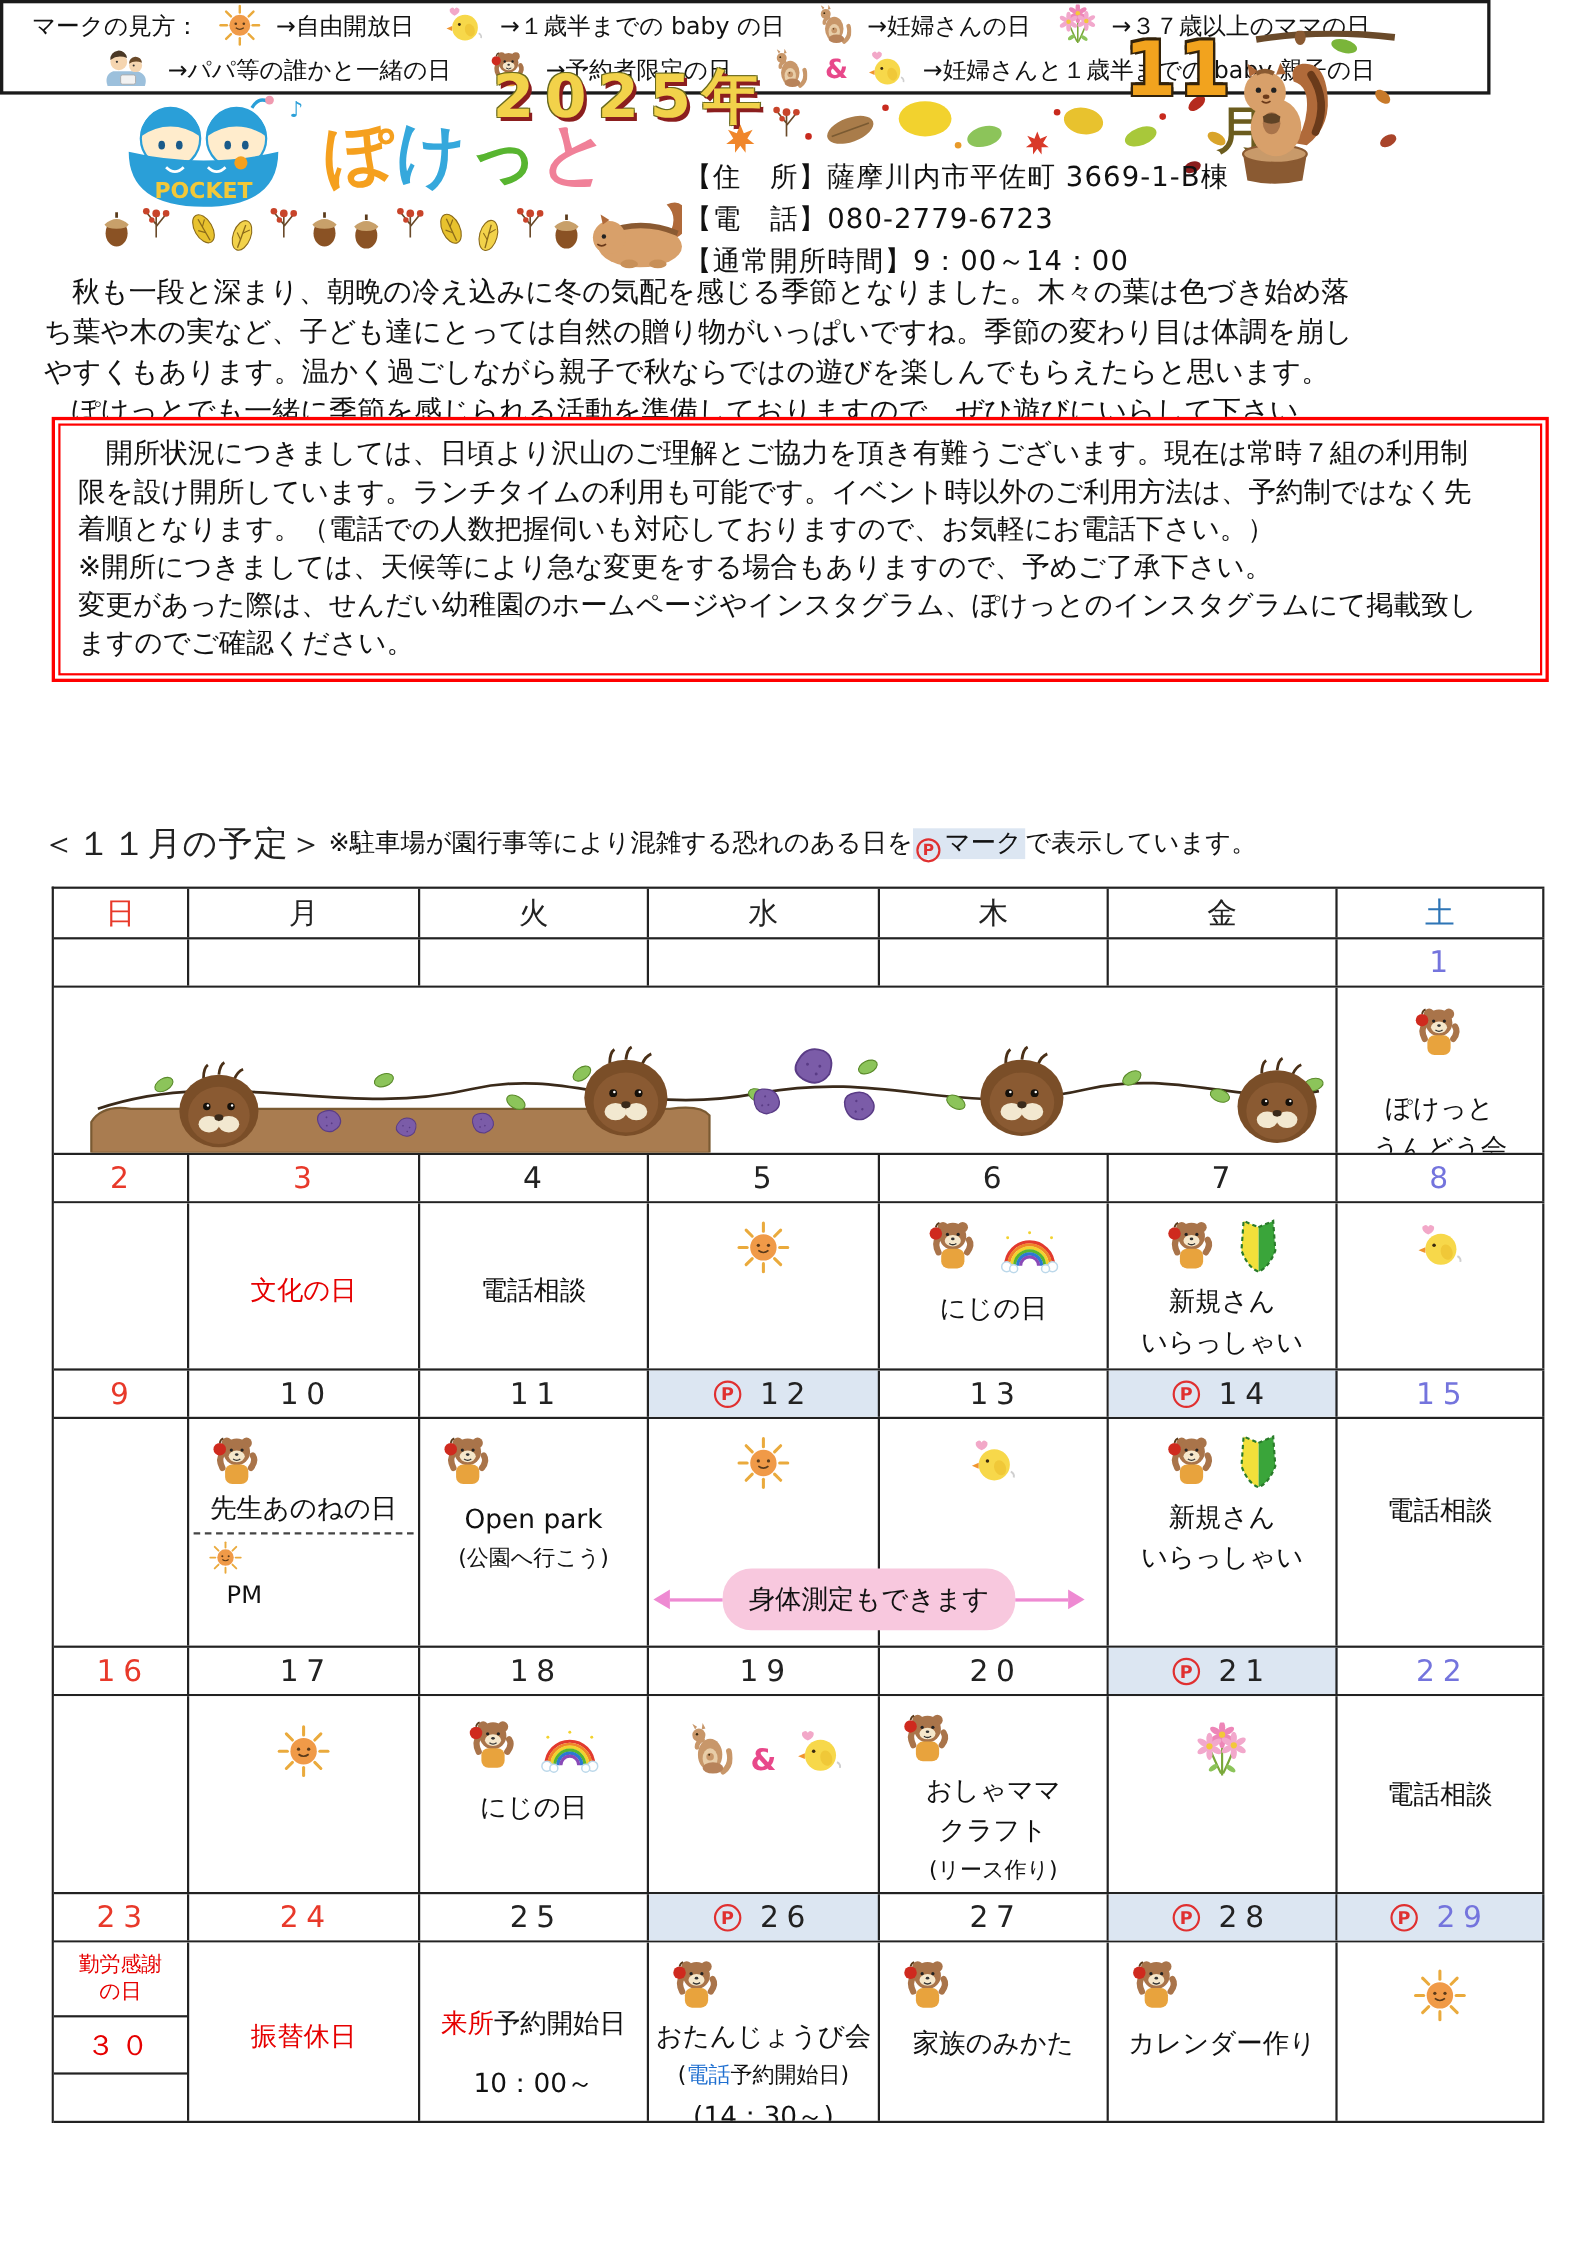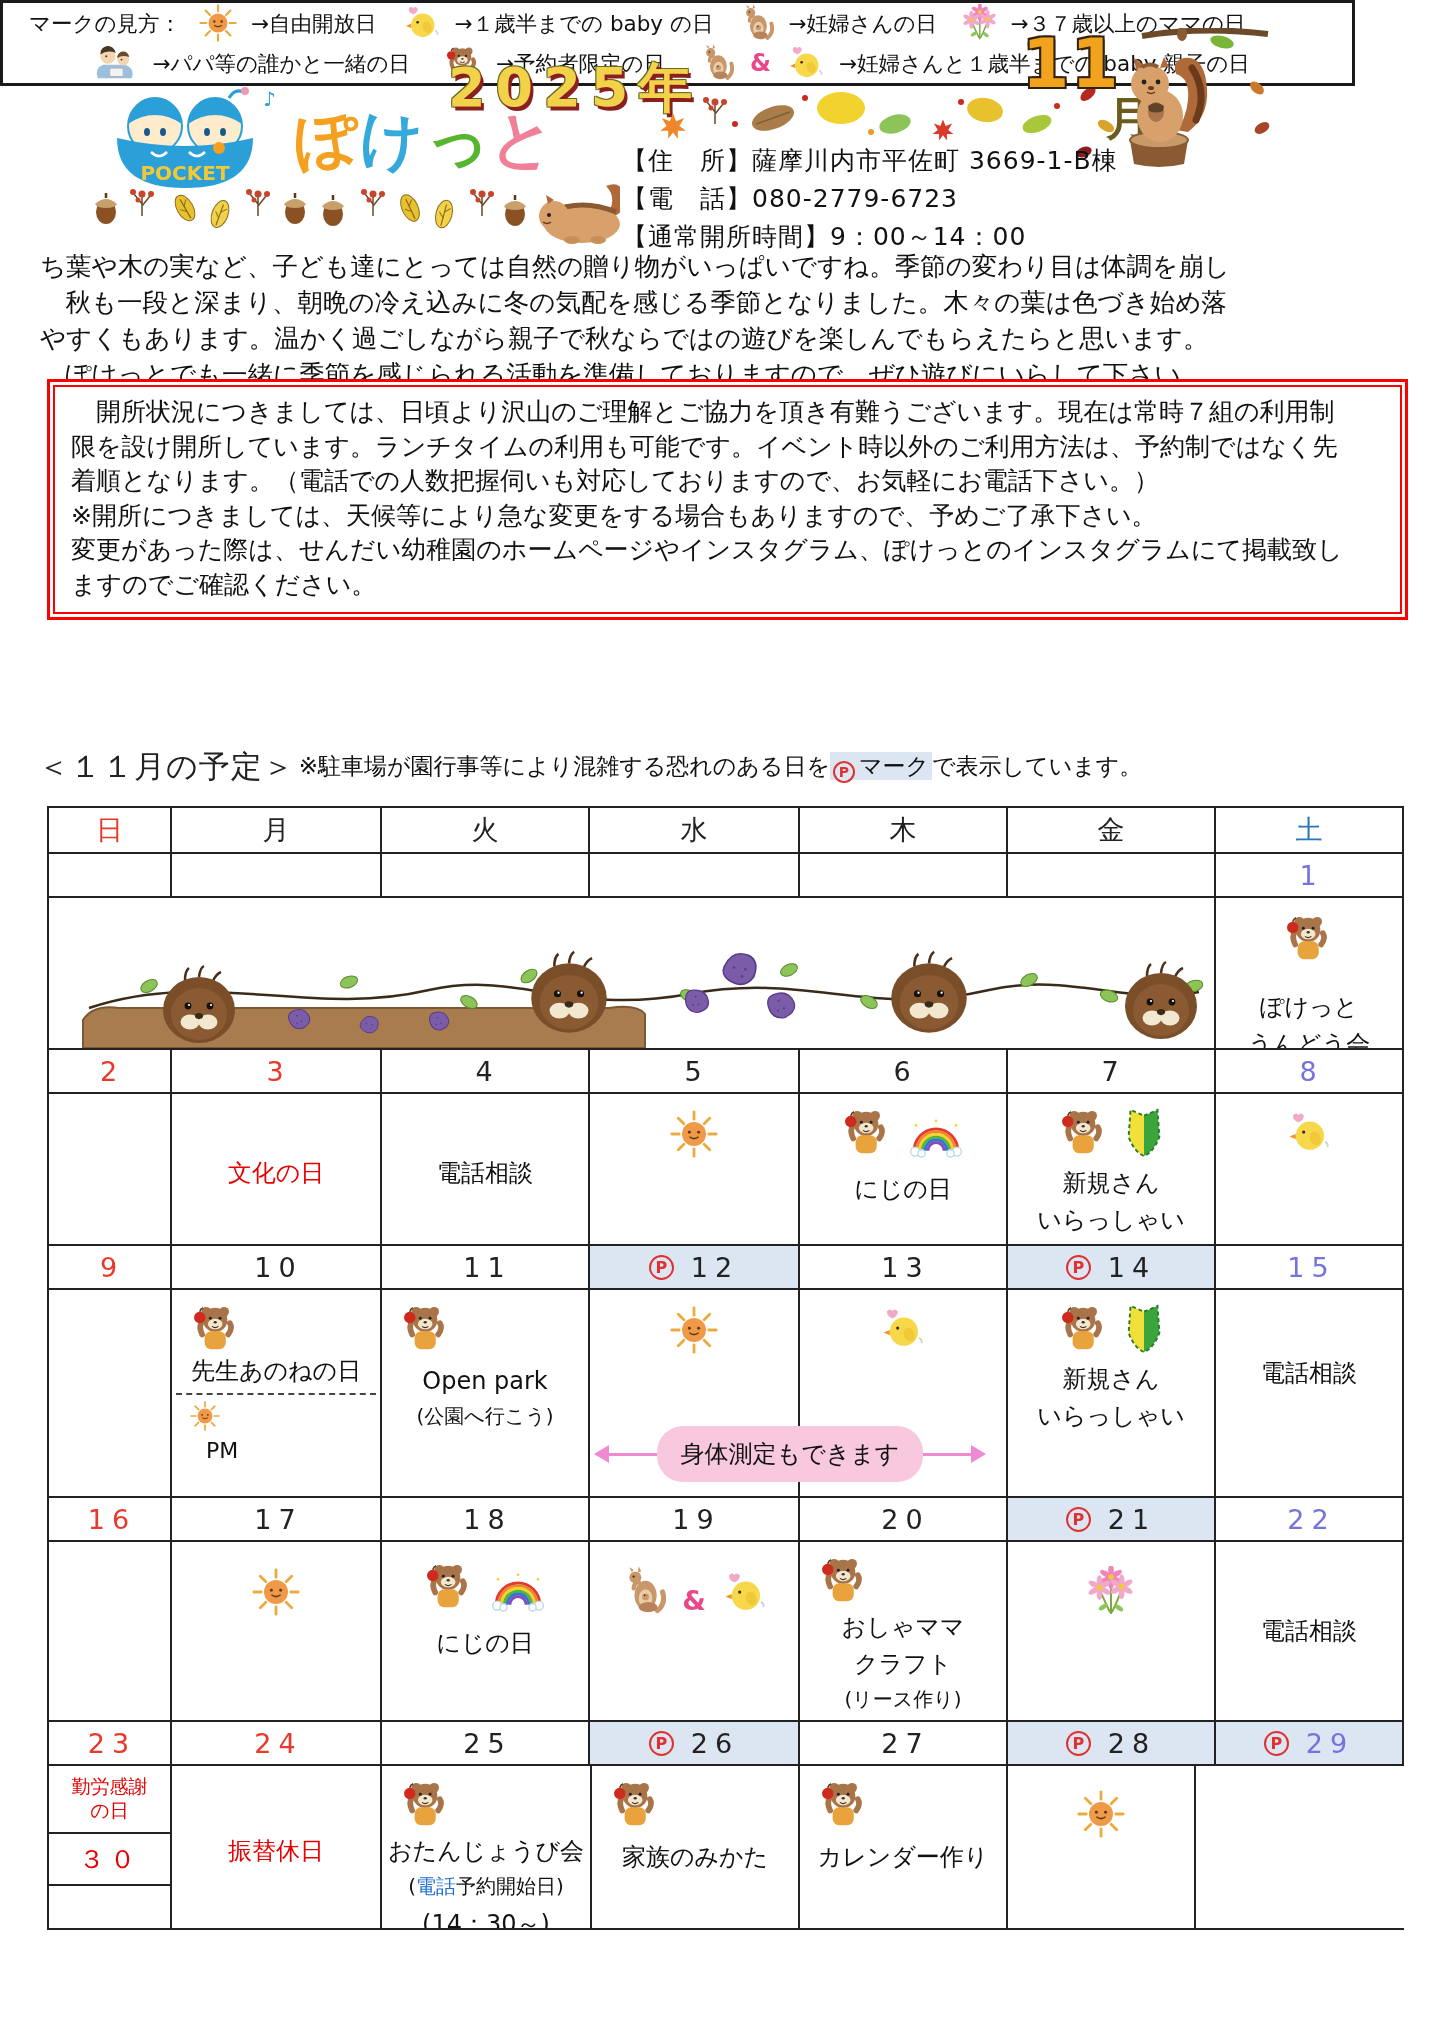--- a/index.html
+++ b/index.html
@@ -249,22 +249,22 @@
           <circle cx="12" cy="32" r="15" fill="#d8a06a"></circle>
           <path d="M6 20 l-2 -9 8 5 z" fill="#b06a3a"></path>
           <circle cx="7" cy="31" r="2" fill="#222"></circle>
           <path d="M1 38 q4 3 8 0" stroke="#6a3a1a" stroke-width="1.5" fill="none"></path>
           <ellipse cx="30" cy="56" rx="8" ry="4" fill="#c89058"></ellipse>
           <ellipse cx="56" cy="56" rx="8" ry="4" fill="#c89058"></ellipse>
         </g>
       </svg></div>
 
   <div id="intro" class="intro abs">
+      <div class="intro-line">　秋も一段と深まり、朝晩の冷え込みに冬の気配を感じる季節となりました。木々の葉は色づき始め落</div>
       <div class="intro-line">ち葉や木の実など、子ども達にとっては自然の贈り物がいっぱいですね。季節の変わり目は体調を崩し</div>
-      <div class="intro-line">　秋も一段と深まり、朝晩の冷え込みに冬の気配を感じる季節となりました。木々の葉は色づき始め落</div>
       <div class="intro-line">やすくもあります。温かく過ごしながら親子で秋ならではの遊びを楽しんでもらえたらと思います。</div>
       <div class="intro-line">　ぽけっとでも一緒に季節を感じられる活動を準備しておりますので、ぜひ遊びにいらして下さい。</div>
     </div>
 
   <div class="notice-box abs">
     <div id="notice" class="notice-inner">
         <div class="notice-line">　開所状況につきましては、日頃より沢山のご理解とご協力を頂き有難うございます。現在は常時７組の利用制</div>
         <div class="notice-line">限を設け開所しています。ランチタイムの利用も可能です。イベント時以外のご利用方法は、予約制ではなく先</div>
         <div class="notice-line">着順となります。（電話での人数把握伺いも対応しておりますので、お気軽にお電話下さい。）</div>
         <div class="notice-line">※開所につきましては、天候等により急な変更をする場合もありますので、予めご了承下さい。</div>
@@ -998,20 +998,26 @@
             <div class="sp-line">３０</div>
           </div>
           <div class="split-part " style="height: 56px;">
             <div class="sp-line"></div>
           </div>
         </div>
         <div class="cal-cell c1 event-cell">
           <div class="gap" style="height: 58px;"></div>
           <div class="ev-text red">振替休日</div>
         </div>
+        <div class="cal-cell c2 event-cell">
+          <div class="gap" style="height: 46px;"></div>
+          <div class="ev-text"><span style="color: rgb(230, 0, 0);">来所</span><span>予約開始日</span></div>
+          <div class="gap" style="height: 18px;"></div>
+          <div class="ev-text">10：00～</div>
+        </div>
         <div class="cal-cell c3 event-cell">
           <div class="icon-row align-left">
             <span class="icon">
               <svg viewBox="0 0 64 64" width="52" height="52">
                 <circle cx="20" cy="12" r="6" fill="#a9744a"></circle>
                 <circle cx="42" cy="12" r="6" fill="#a9744a"></circle>
                 <circle cx="31" cy="22" r="15" fill="#a9744a"></circle>
                 <ellipse cx="31" cy="27" rx="9" ry="6.5" fill="#f5e7cb"></ellipse>
                 <circle cx="25" cy="20" r="1.8" fill="#222"></circle>
                 <circle cx="37" cy="20" r="1.8" fill="#222"></circle>

